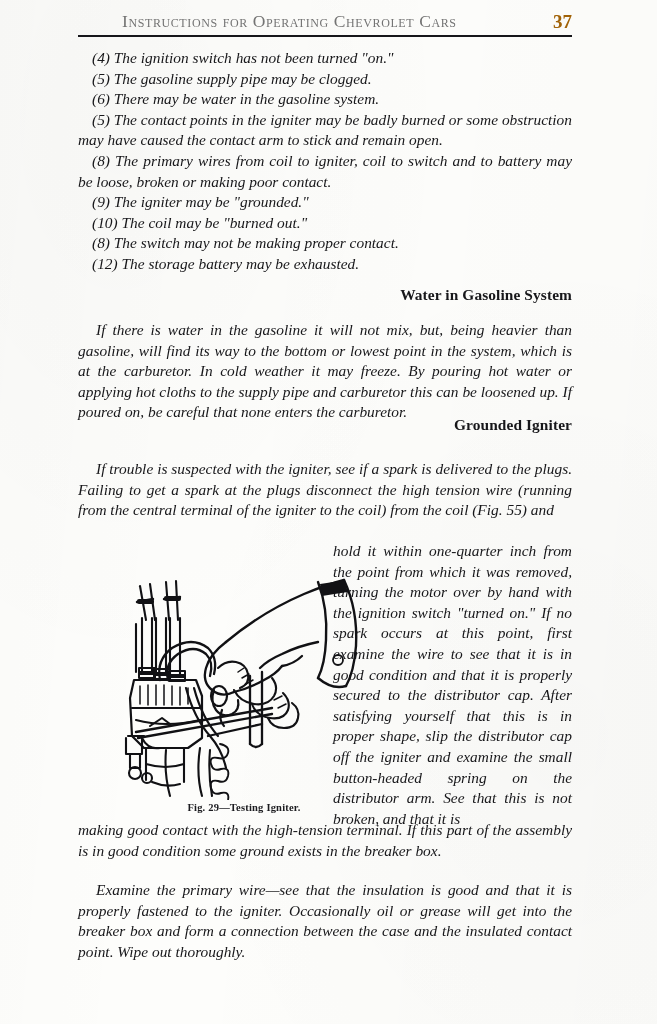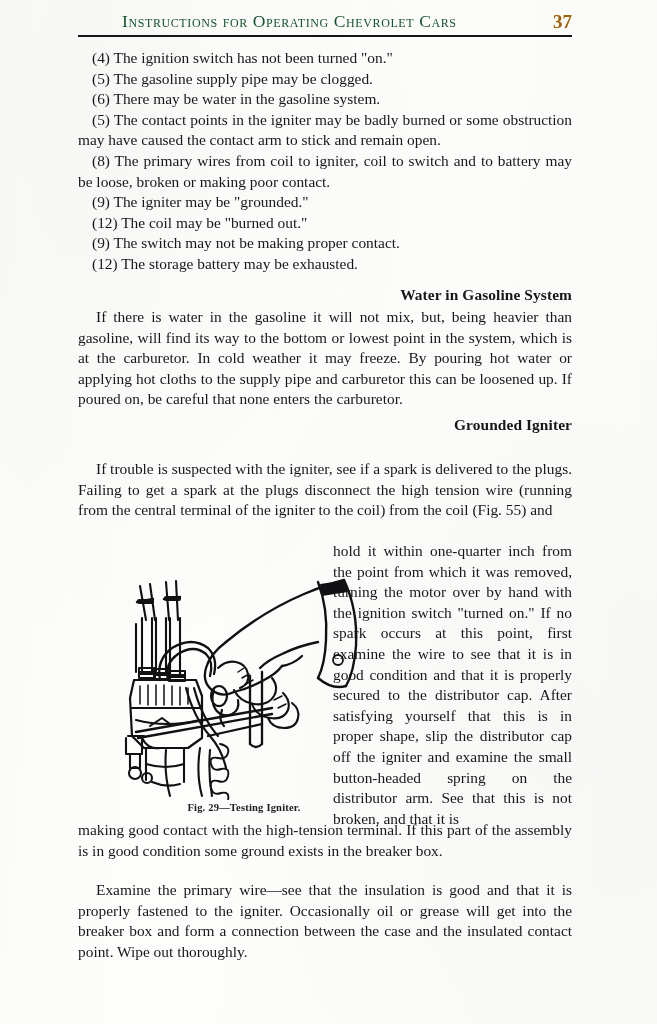--- a/index.html
+++ b/index.html
@@ -40,21 +40,21 @@
   }
 
   .head-title {
     position: absolute;
     left: 44px;
     top: 0;
     font-size: 17.5px;
     font-variant: small-caps;
     letter-spacing: 0.6px;
     white-space: nowrap;
-    color: #14532d;
+    color: #737373;
   }
 
   .head-folio {
     position: absolute;
     right: 0;
     top: 0;
     font-size: 19px;
     font-weight: 700;
     color: #a16207;
   }
@@ -73,20 +73,21 @@
     position: absolute;
     text-align: justify;
     text-justify: inter-word;
     font-size: 15.4px;
     line-height: 20.6px;
     color: #17171a;
   }
 
   .col p {
     margin: 0;
+    font-style: italic;
   }
 
   .indent {
     text-indent: 18px;
   }
 
   .hang {
     text-indent: 14px;
   }
 
@@ -95,21 +96,21 @@
     font-size: 15.4px;
     font-weight: 700;
     letter-spacing: 0.1px;
     line-height: 20px;
     text-align: right;
   }
 
   
   #list-block      { left: 78px; top: 48px;  width: 494px; }
   #water-heading   { position: absolute; left: 78px; top: 285px; width: 494px; }
-  #water-para      { left: 78px; top: 307px; width: 494px; }
+  #water-para      { left: 78px; top: 320px; width: 494px; }
   #ground-heading  { position: absolute; left: 78px; top: 415px; width: 494px; }
   #ground-para-top { left: 78px; top: 459px; width: 494px; }
 
   
   #ground-para-side {
     left: 333px;
     top: 541px;
     width: 239px;
     text-align: justify;
   }
@@ -166,22 +167,22 @@
   </div>
   <div id="head-rule"></div>
 
   <div class="col" id="list-block">
     <p class="hang">(4)  The ignition switch has not been turned "on."</p>
     <p class="hang">(5)  The gasoline supply pipe may be clogged.</p>
     <p class="hang">(6)  There may be water in the gasoline system.</p>
     <p class="hang">(5)  The contact points in the igniter may be badly burned or some obstruction may have caused the contact arm to stick and remain open.</p>
     <p class="hang">(8)  The primary wires from coil to igniter, coil to switch and to battery may be loose, broken or making poor contact.</p>
     <p class="hang">(9)  The igniter may be "grounded."</p>
-    <p class="hang">(12)  The coil may be "burned out."</p>
-    <p class="hang">(9)  The switch may not be making proper contact.</p>
+    <p class="hang">(10)  The coil may be "burned out."</p>
+    <p class="hang">(8)  The switch may not be making proper contact.</p>
     <p class="hang">(12)  The storage battery may be exhausted.</p>
   </div>
 
   <h2 class="sect" id="water-heading">Water in Gasoline System</h2>
   <div class="col" id="water-para">
     <p class="indent">If there is water in the gasoline it will not mix, but, being heavier than gasoline, will find its way to the bottom or lowest point in the system, which is at the carburetor. In cold weather it may freeze. By pouring hot water or applying hot cloths to the supply pipe and carburetor this can be loosened up. If poured on, be careful that none enters the carburetor.</p>
   </div>
 
   <h2 class="sect" id="ground-heading">Grounded Igniter</h2>
   <div class="col" id="ground-para-top">

